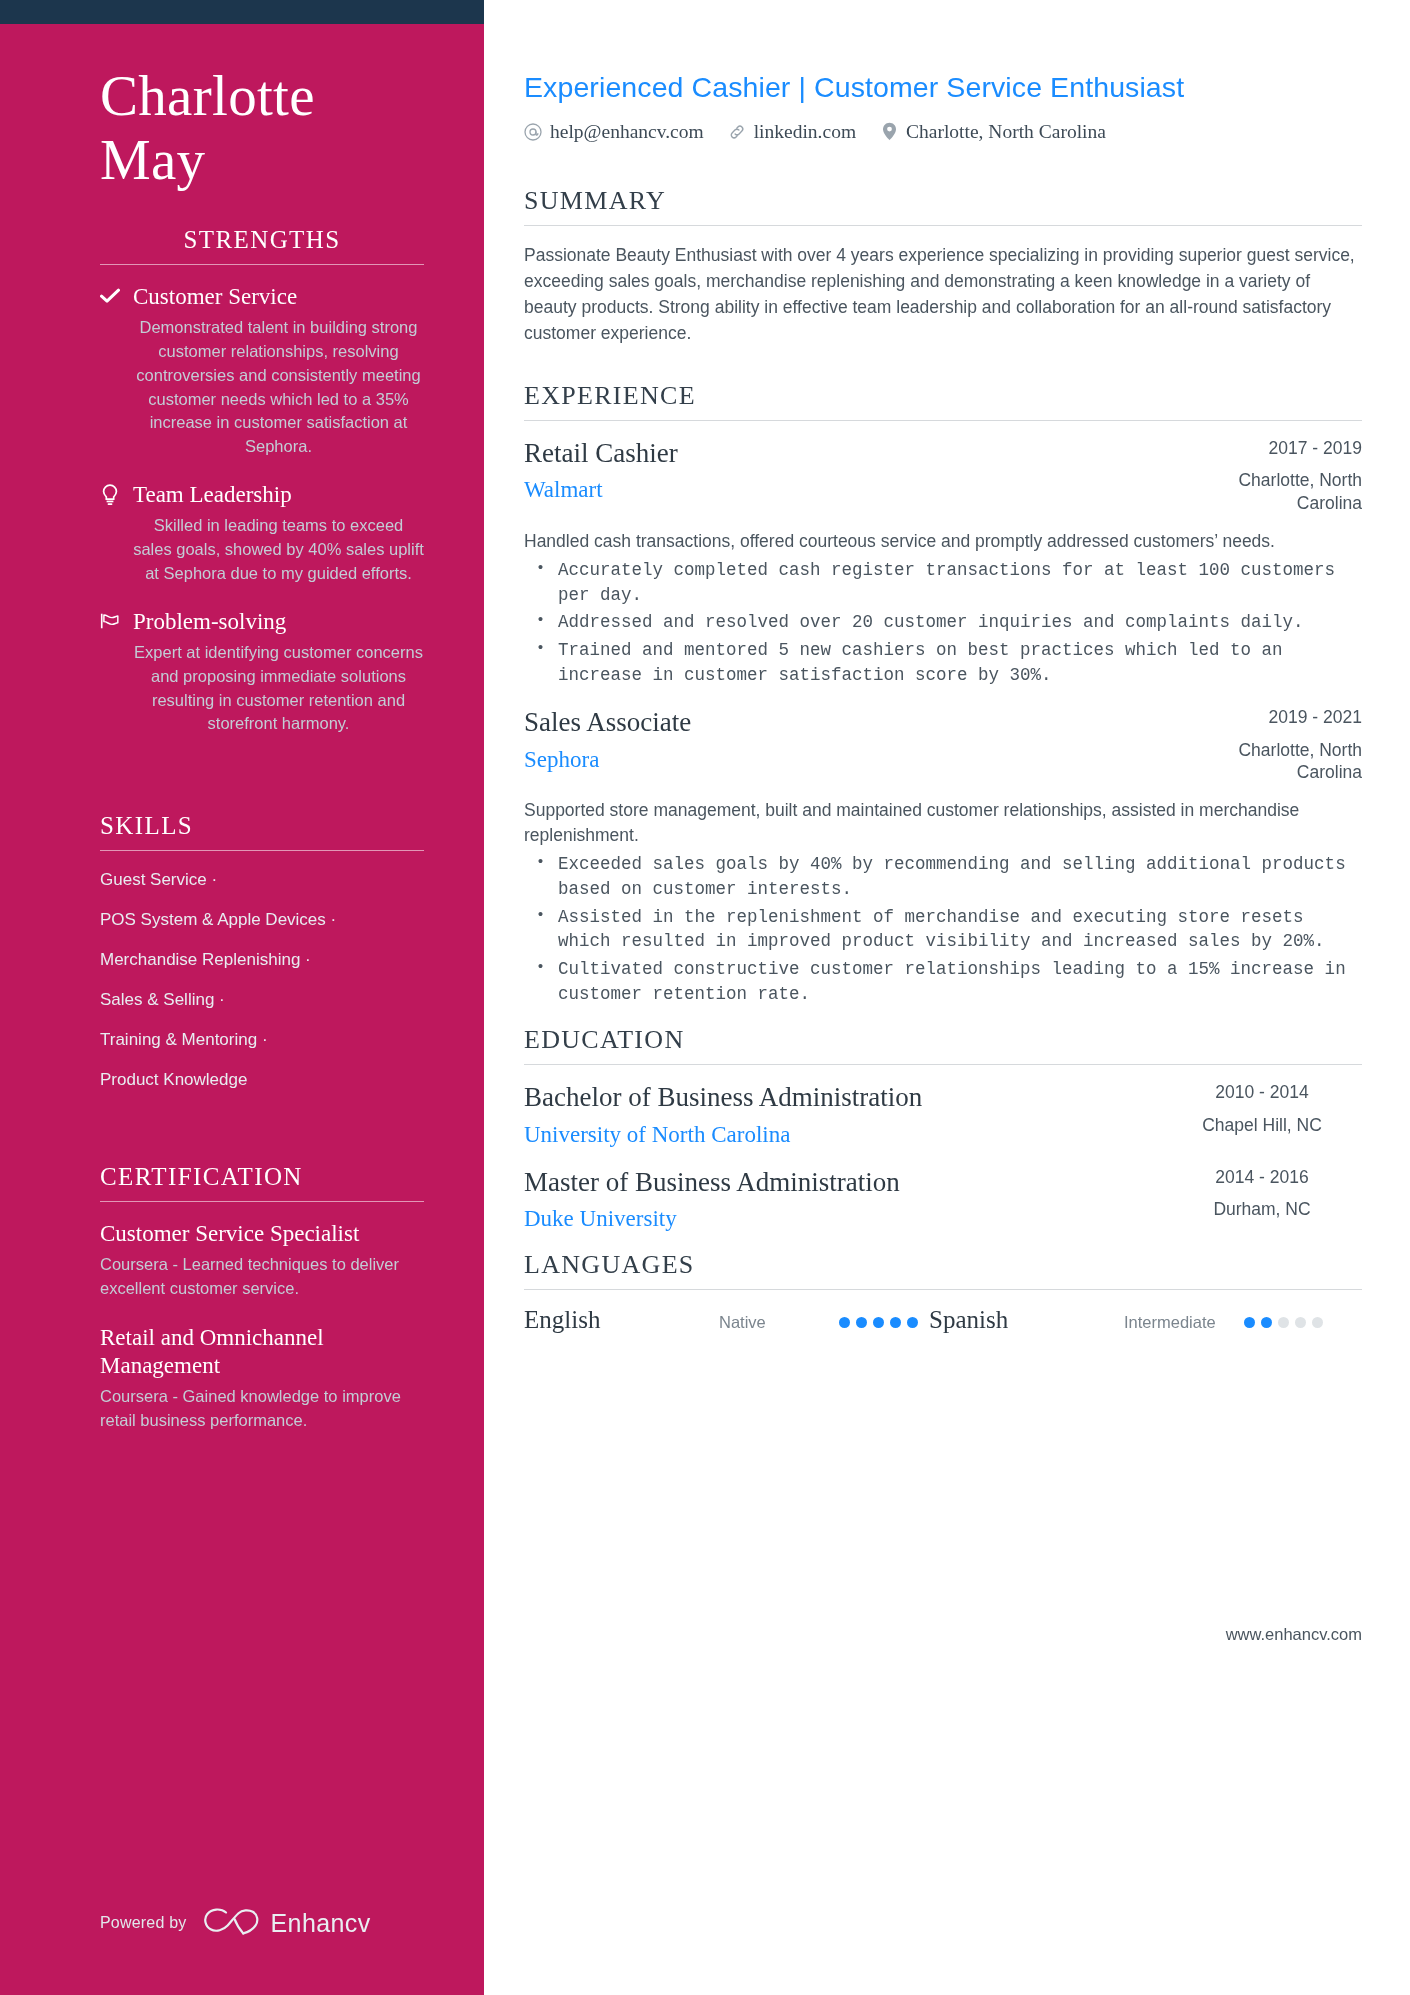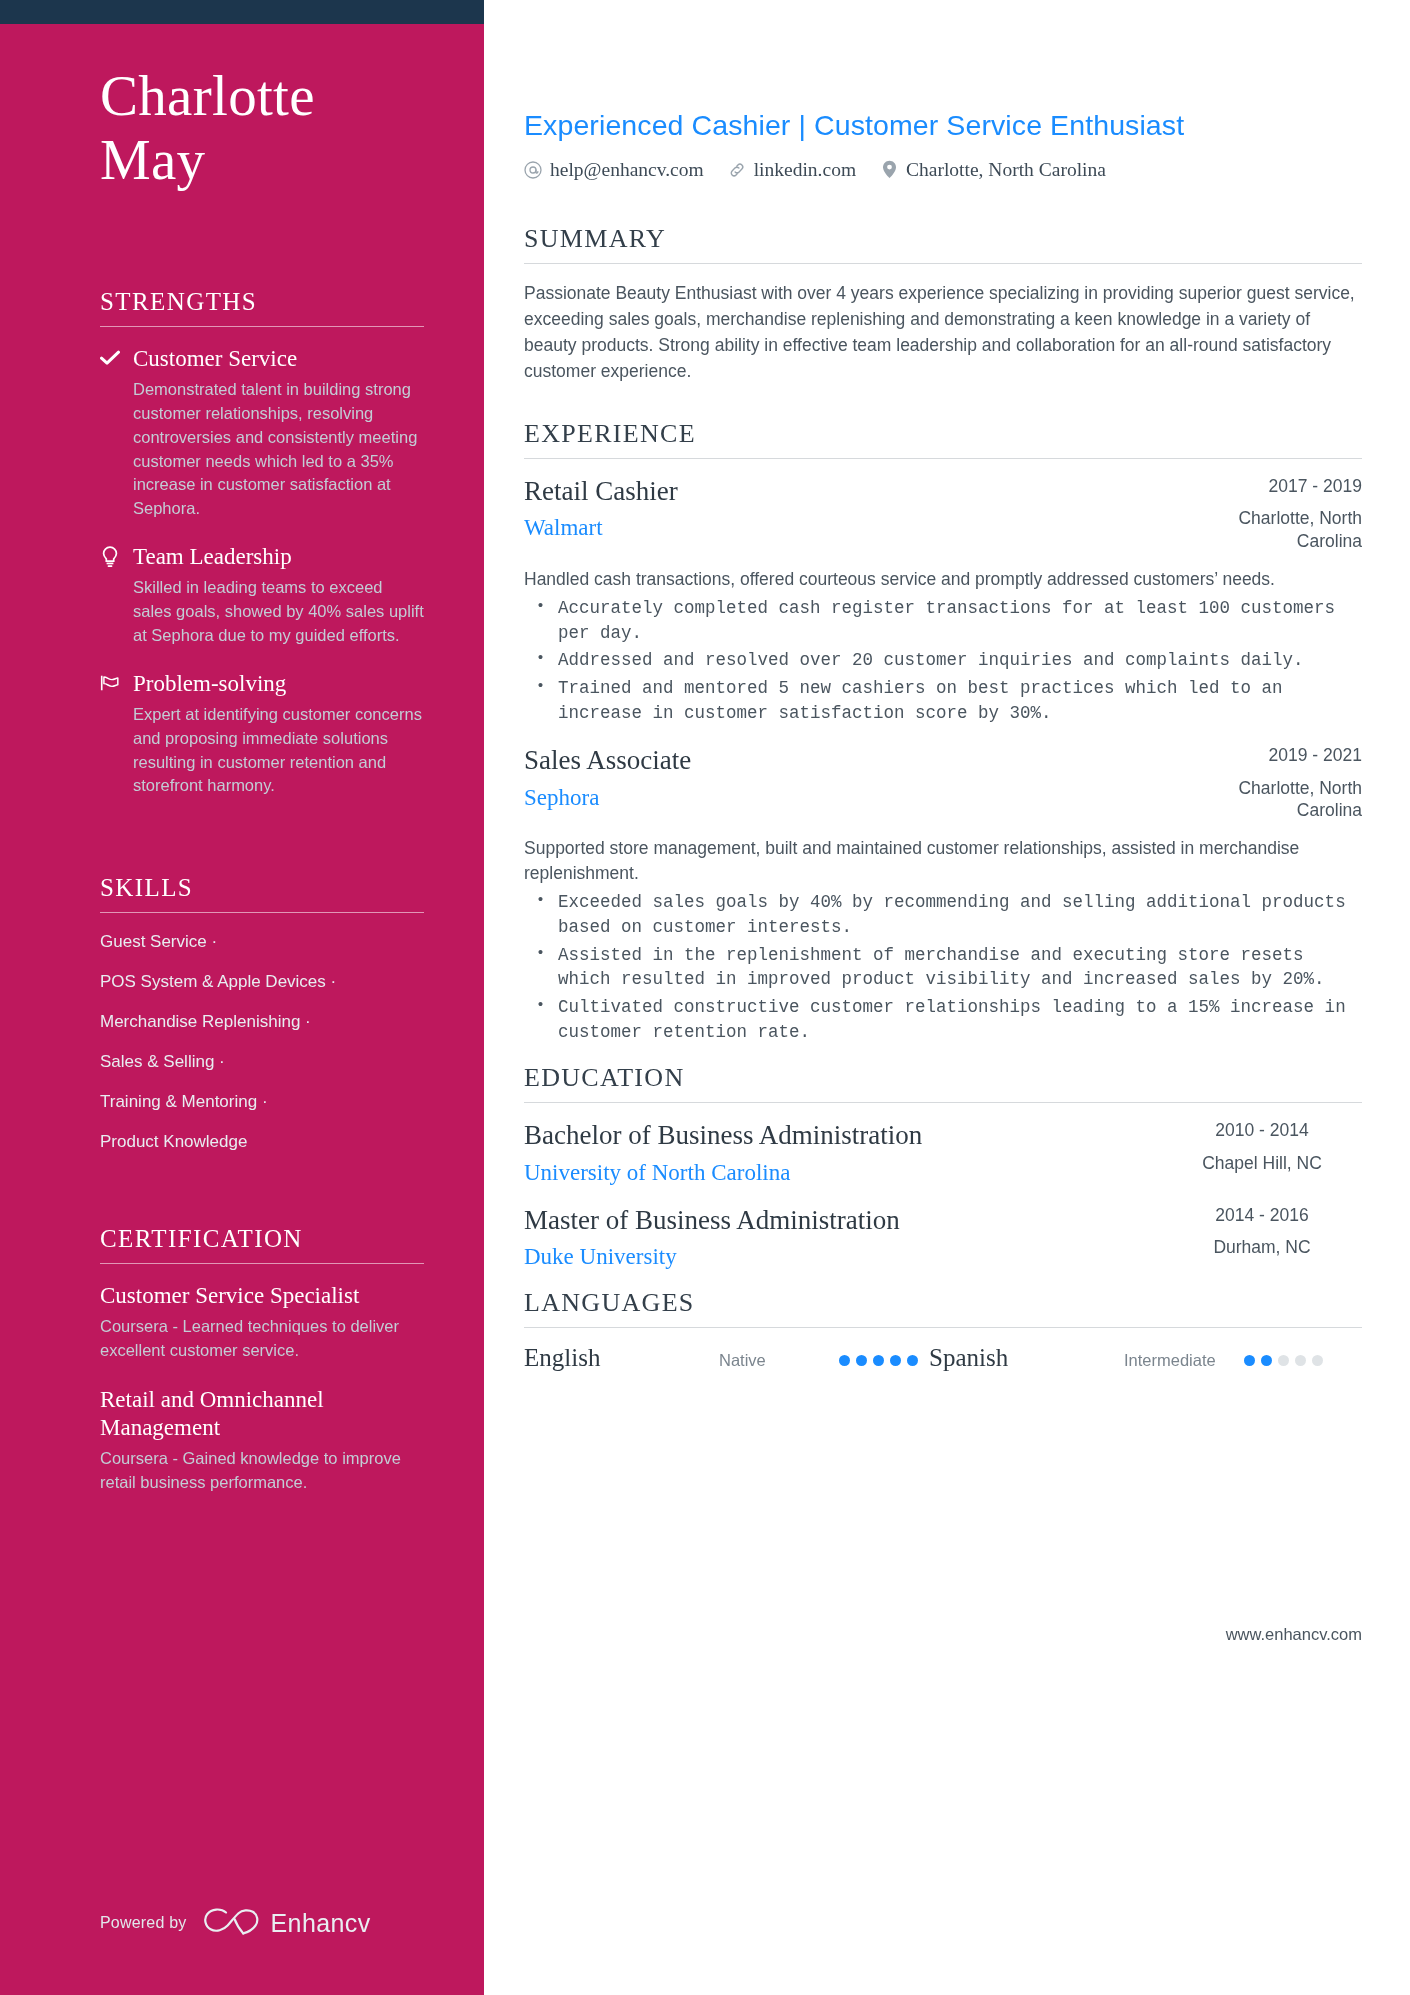--- a/index.html
+++ b/index.html
@@ -26,21 +26,21 @@
   .name {
     font-family: "Liberation Serif", serif;
     color: #ffffff;
     font-size: 57px;
     line-height: 1.12;
     font-weight: 400;
     letter-spacing: 0.3px;
     margin-top: 64px;
   }
   .side-section { margin-top: 54px; }
-  .side-section.first { margin-top: 96px; }
+  .side-section.first { margin-top: 34px; text-align: center; }
   .side-heading {
     font-family: "Liberation Serif", serif;
     color: #ffffff;
     font-size: 25px;
     letter-spacing: 1.4px;
     font-weight: 400;
     text-transform: uppercase;
     padding-bottom: 10px;
   }
   .side-rule { height: 1px; background: rgba(255,255,255,0.55); width: 100%; margin-bottom: 18px; }
@@ -75,21 +75,21 @@
     position: absolute; left: 100px; bottom: 56px;
     display: flex; align-items: center; gap: 16px;
   }
   .powered-by { color: #e2e7ec; font-size: 16px; letter-spacing: .2px; }
   .enhancv-logo { display: flex; align-items: center; gap: 10px; }
   .enhancv-word { color: #e9eef2; font-size: 25px; letter-spacing: 0.4px; font-weight: 300; }
 
   
   .main {
     flex: 1; height: 1700px;
-    padding: 108px 48px 0 40px;
+    padding: 70px 48px 0 40px;
     position: relative;
   }
   .headline {
     color: #1a8cff; font-size: 28.5px; line-height: 1.25;
     font-weight: 400; margin-bottom: 16px; letter-spacing: .1px;
   }
   .contact-row { display: flex; align-items: center; gap: 24px; margin-bottom: 44px; }
   .contact-item { display: flex; align-items: center; gap: 8px; }
   .contact-item .ci-icon { width: 18px; height: 20px; display:flex; align-items:center; justify-content:center; flex:0 0 18px; }
   .contact-item .ci-text {

